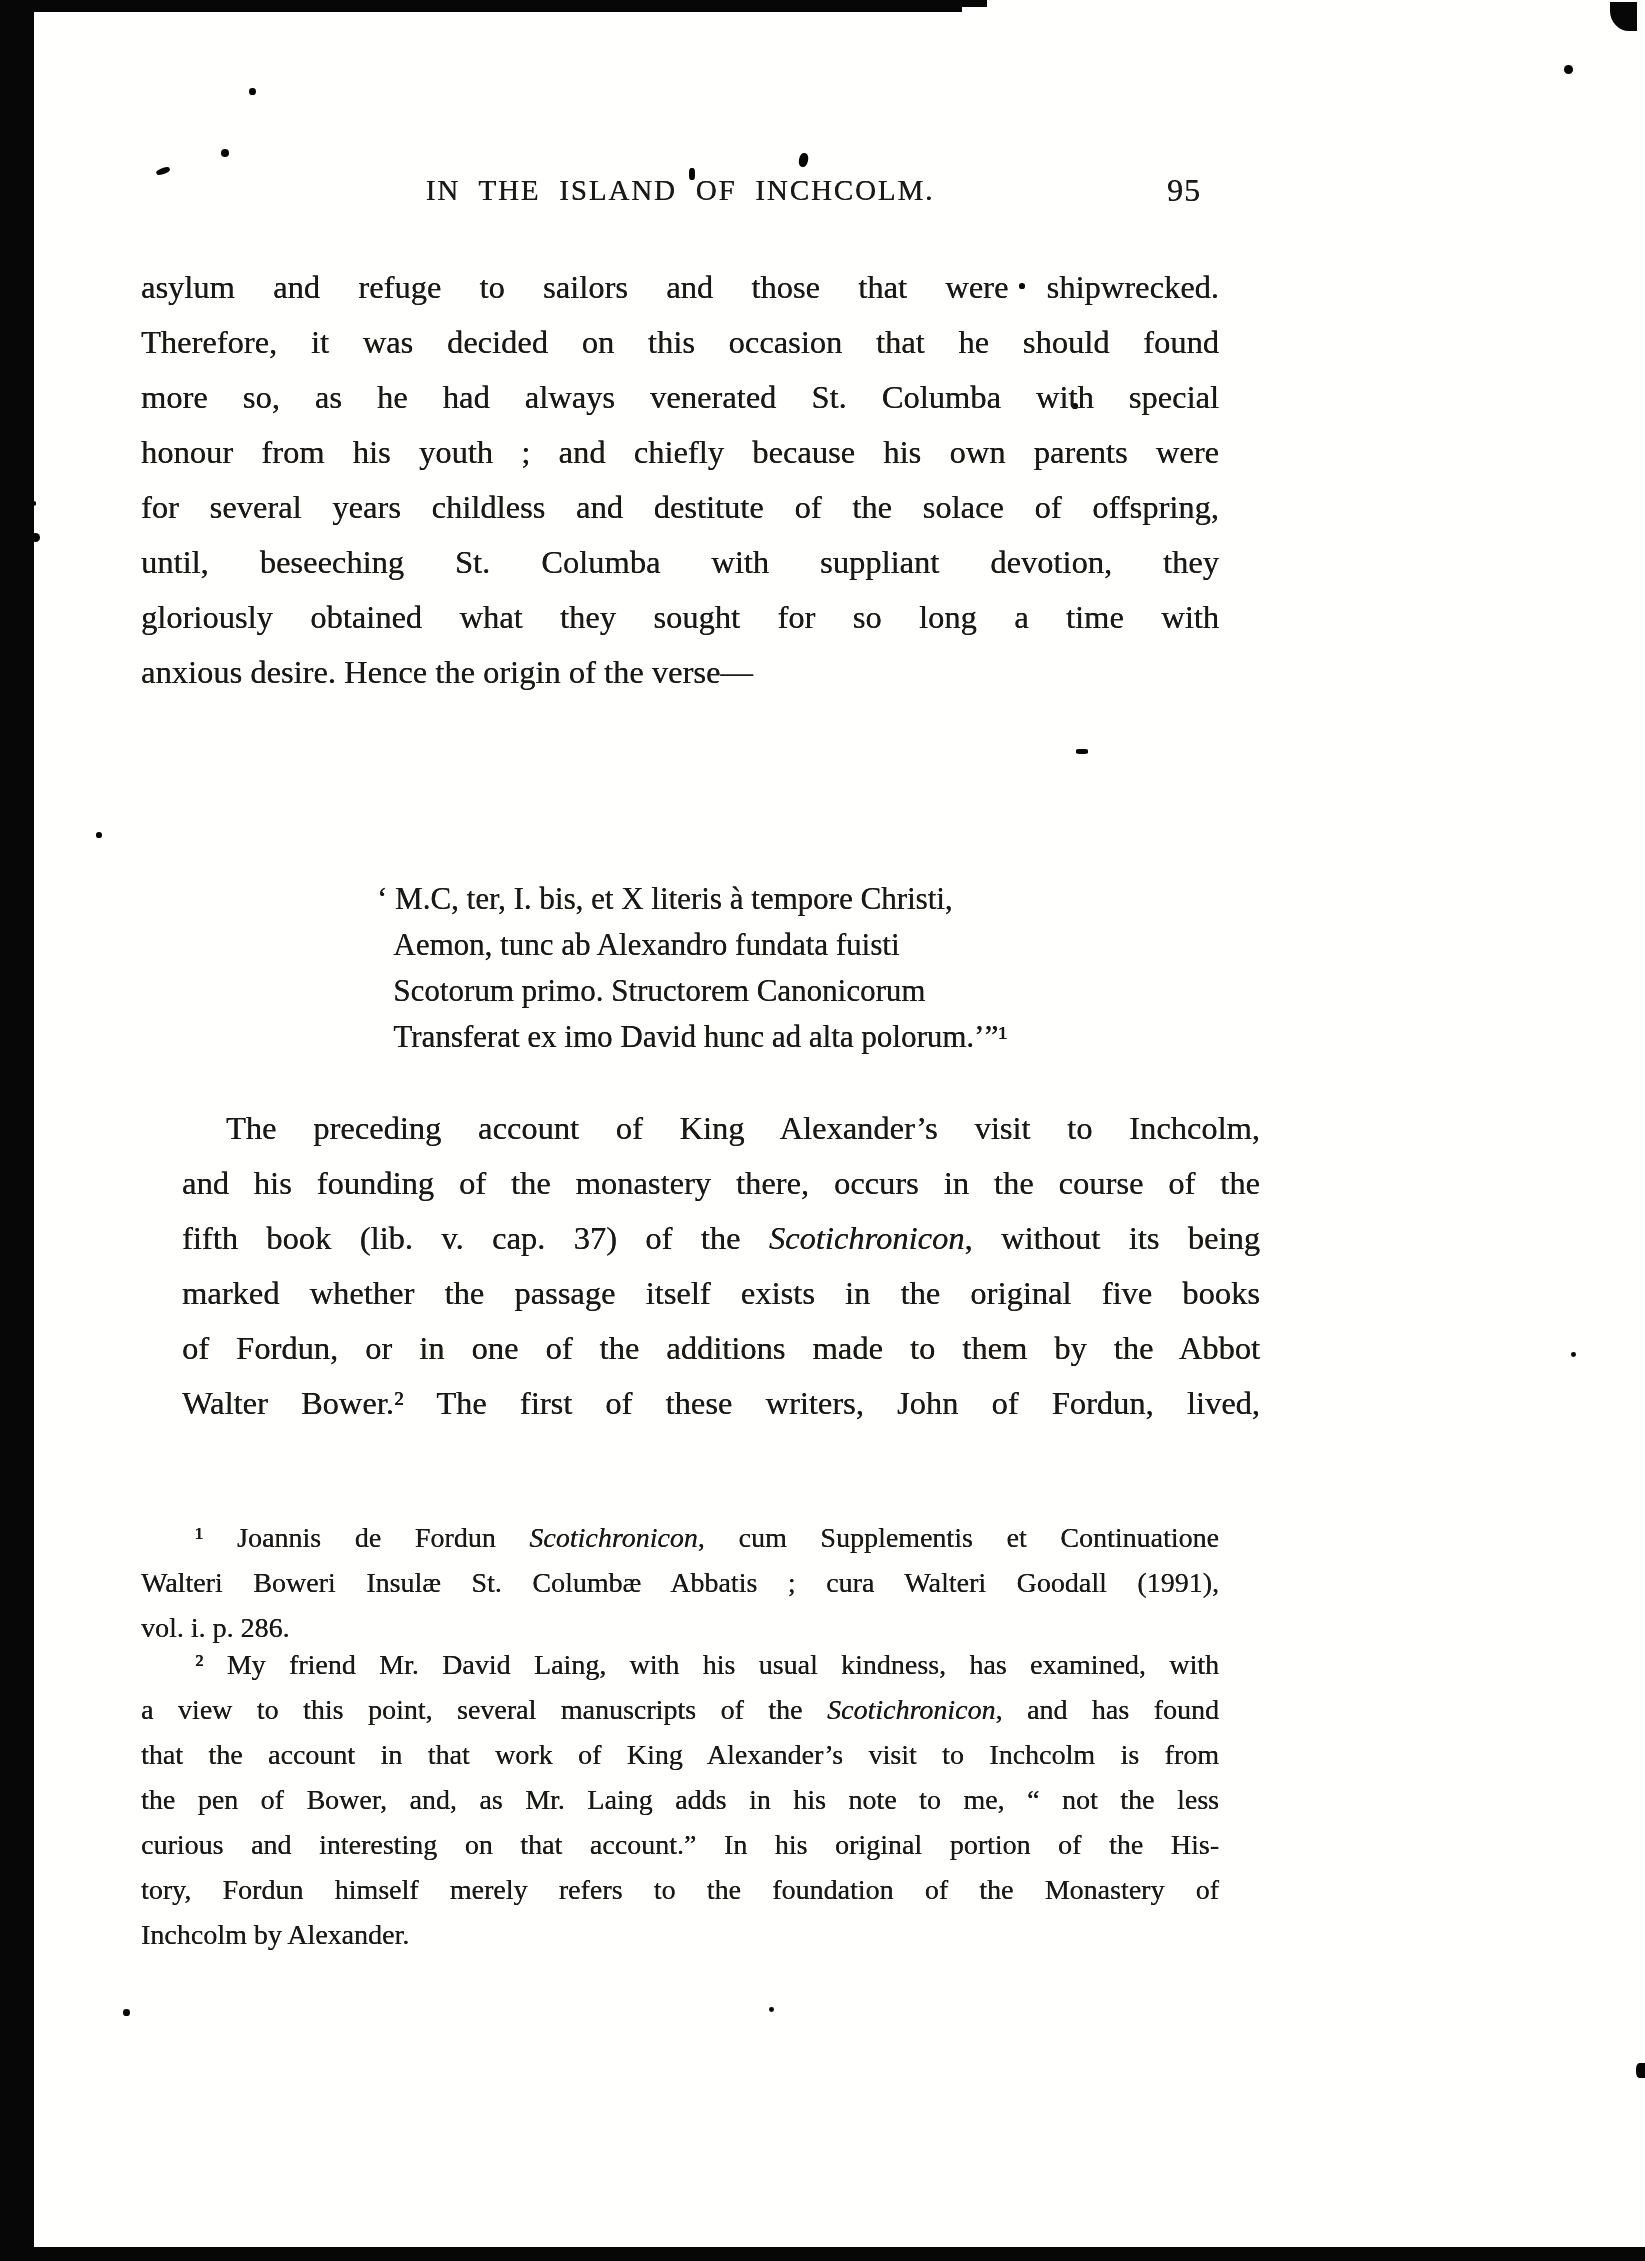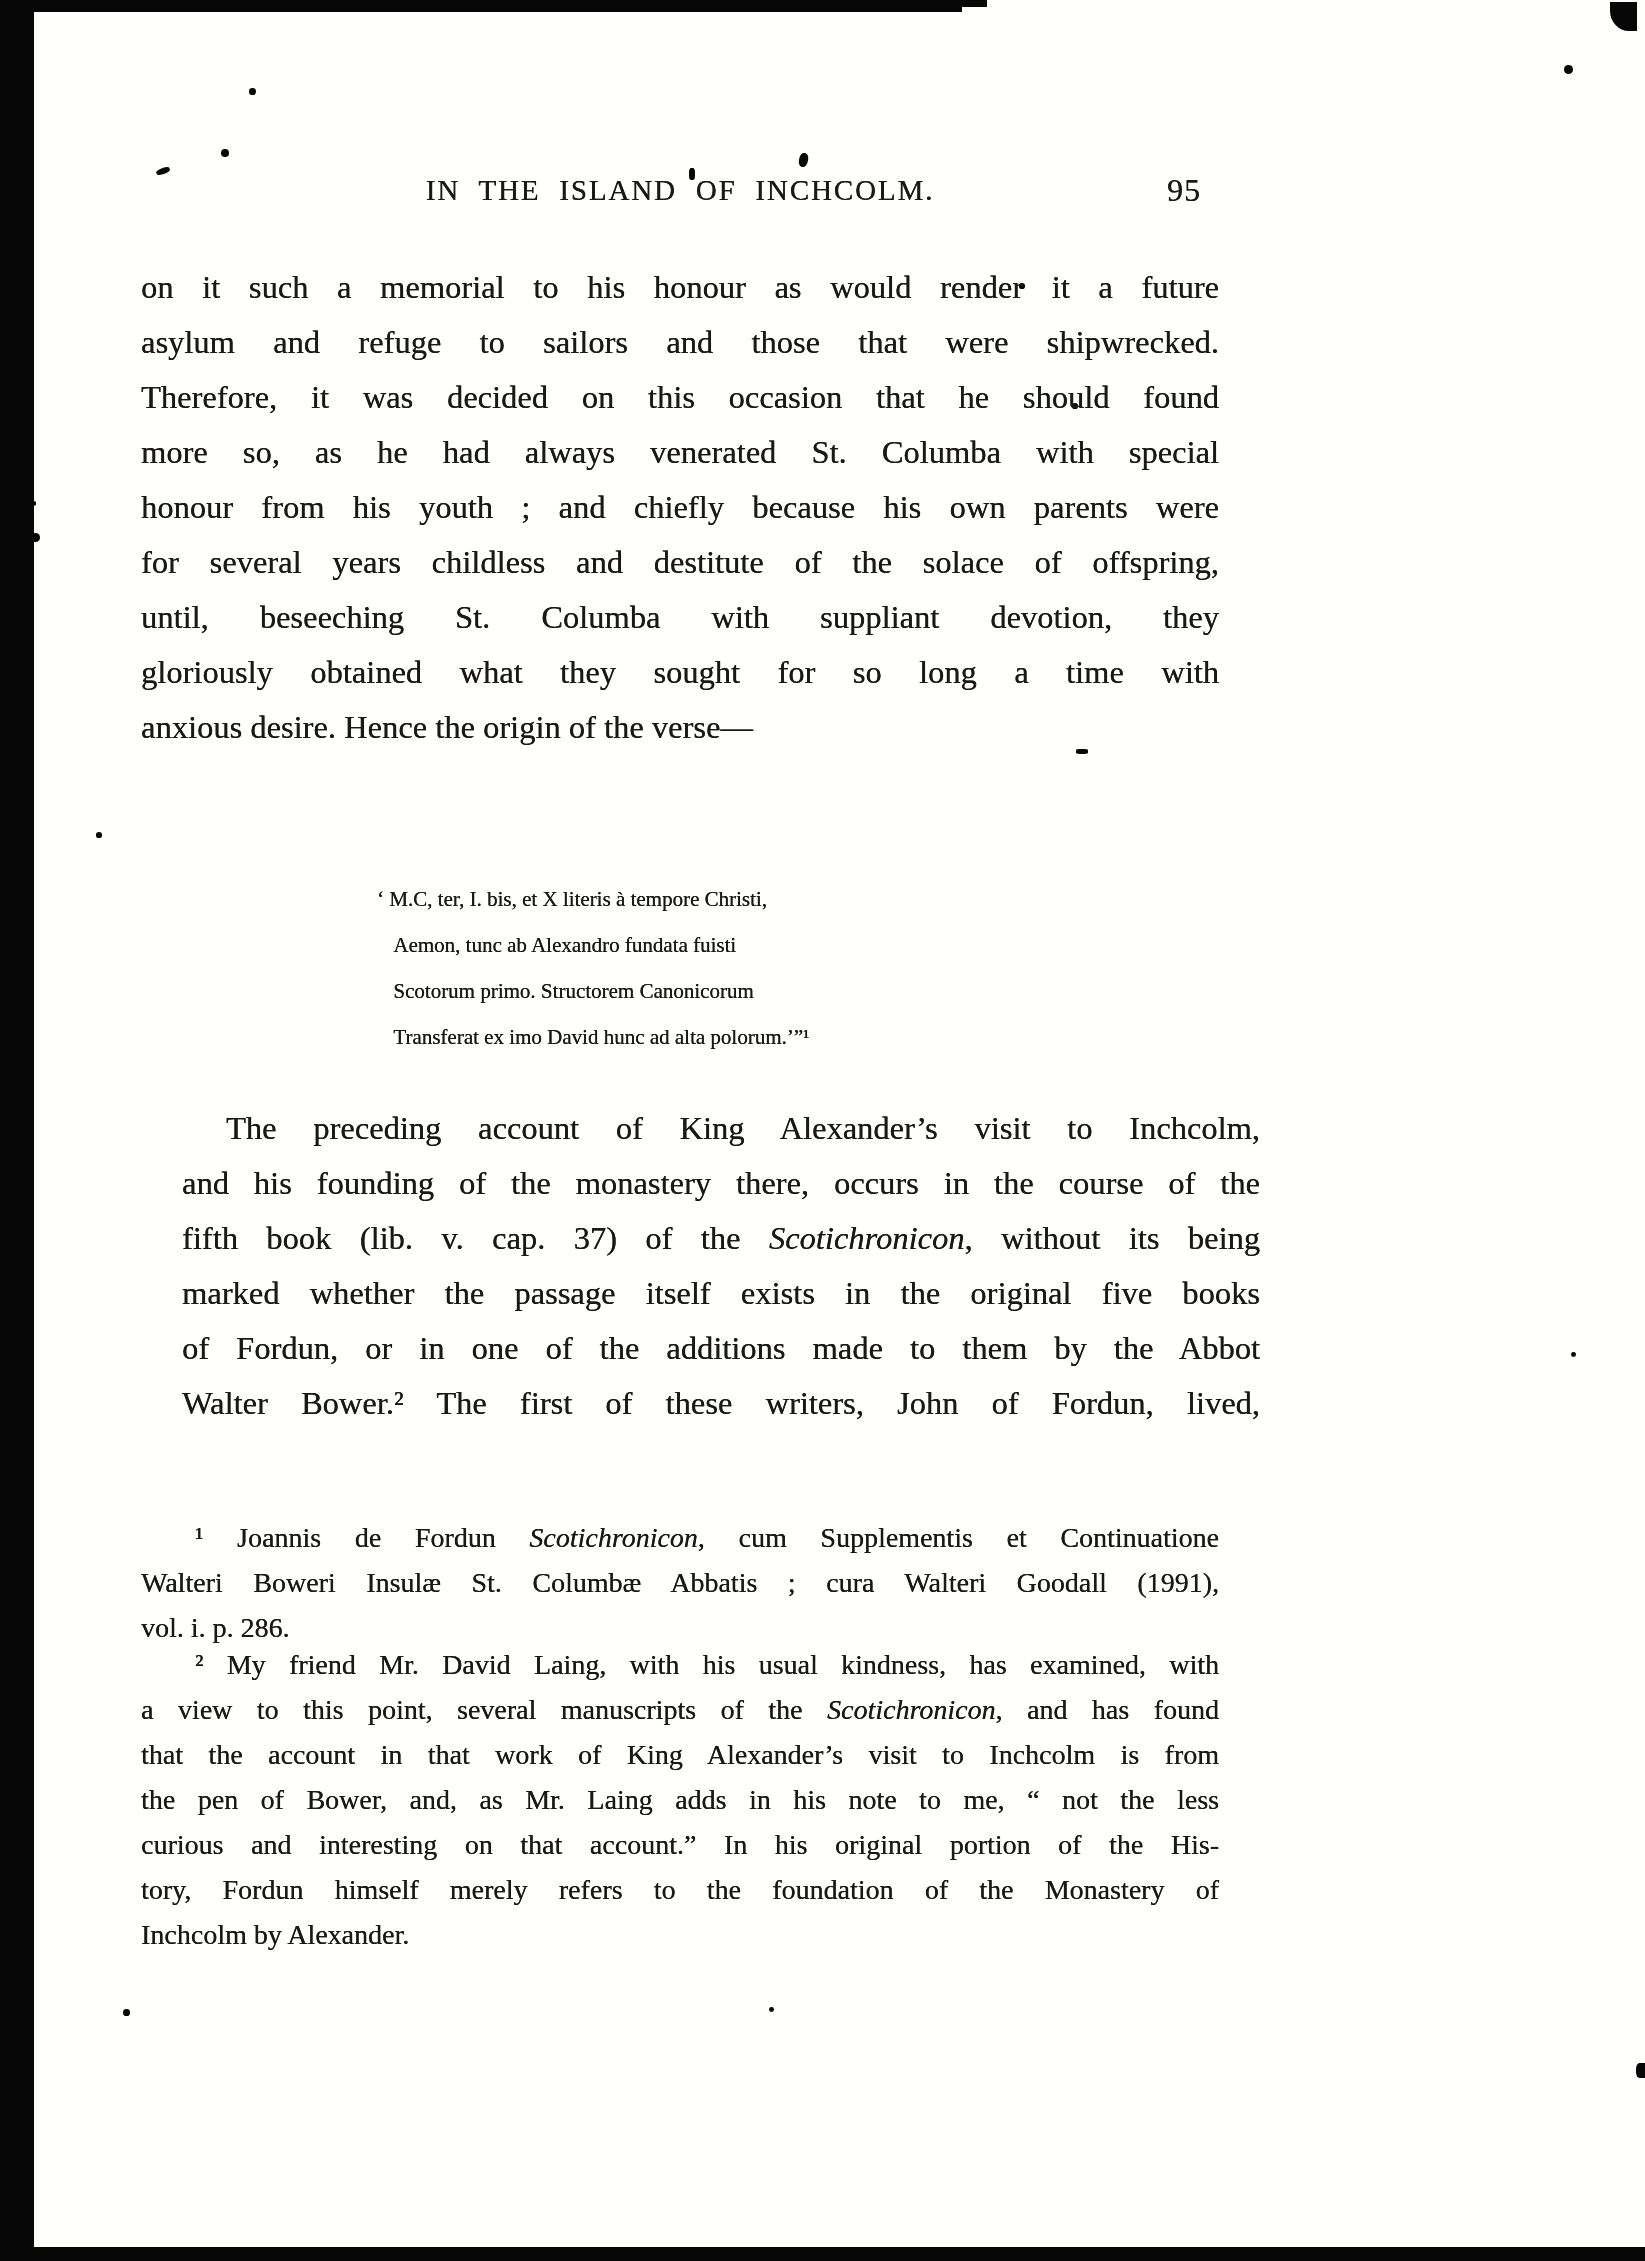--- a/index.html
+++ b/index.html
@@ -33,21 +33,21 @@
   .para-2{top:1101px;margin-left:41px;}
   .footnote-1{top:1515px;}
   .footnote-2{top:1642px;}
 
   .para{font-size:32.5px;line-height:55px;}
   .para .tline{text-align:justify;text-align-last:justify;}
   .para .tline-last{text-align-last:left;}
   .para.justify-all .tline-last{text-align-last:justify;}
   .indent-first .tline:first-child{text-indent:44px;}
 
-  .verse{font-size:21px;line-height:46px;}
+  .verse{font-size:31px;line-height:46px;}
   .verse .tline{text-align:left;}
   .verse .tline + .tline{padding-left:16.3px;}
 
   .footnote{font-size:28px;line-height:45px;}
   .footnote .tline{text-align:justify;text-align-last:justify;}
   .footnote .tline-last{text-align-last:left;}
   .footnote .tline:first-child{text-indent:54px;}
 
   .tline{text-shadow:0.2px 0.2px 0 currentColor;}
   .running-head, .page-number{text-shadow:0.3px 0.3px 0 currentColor;}
@@ -79,21 +79,20 @@
   <div class="speck" style="left:1571px;top:1352px;width:4.8px;height:4.8px;"></div>
   <div class="speck" style="left:123px;top:2009px;width:6.7px;height:6.7px;"></div>
   <div class="speck" style="left:769px;top:2007px;width:4.8px;height:4.8px;"></div>
 
   <header class="running-head">
     <span class="running-title">IN THE ISLAND OF INCHCOLM.</span>
     <span class="page-number">95</span>
   </header>
 
   <section class="para para-1">
-      <div class="tline">on it such a memorial to his honour as would render it a future</div>
       <div class="tline">asylum and refuge to sailors and those that were shipwrecked.</div>
       <div class="tline">Therefore, it was decided on this occasion that he should found</div>
       <div class="tline">more so, as he had always venerated St. Columba with special</div>
       <div class="tline">honour from his youth ; and chiefly because his own parents were</div>
       <div class="tline">for several years childless and destitute of the solace of offspring,</div>
       <div class="tline">until, beseeching St. Columba with suppliant devotion, they</div>
       <div class="tline">gloriously obtained what they sought for so long a time with</div>
       <div class="tline tline-last">anxious desire.   Hence the origin of the verse—</div>
     </section>
 

